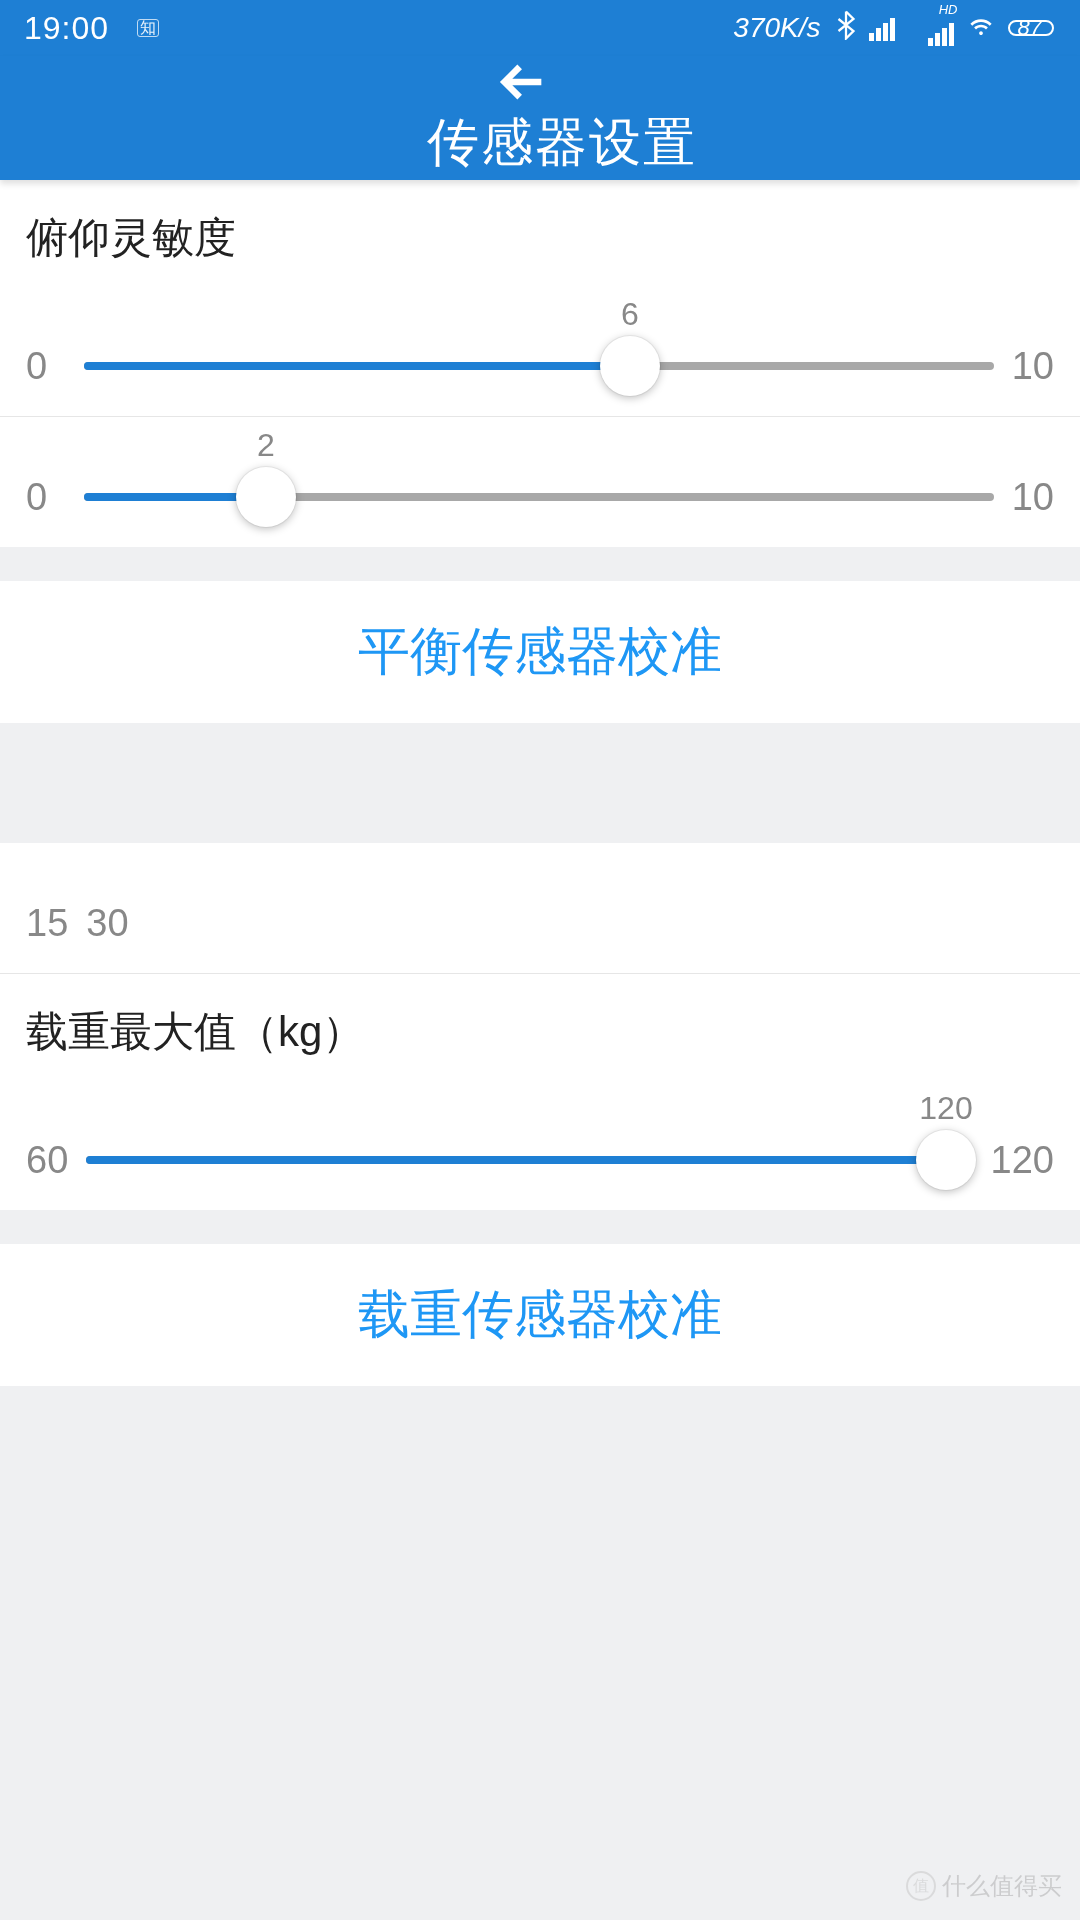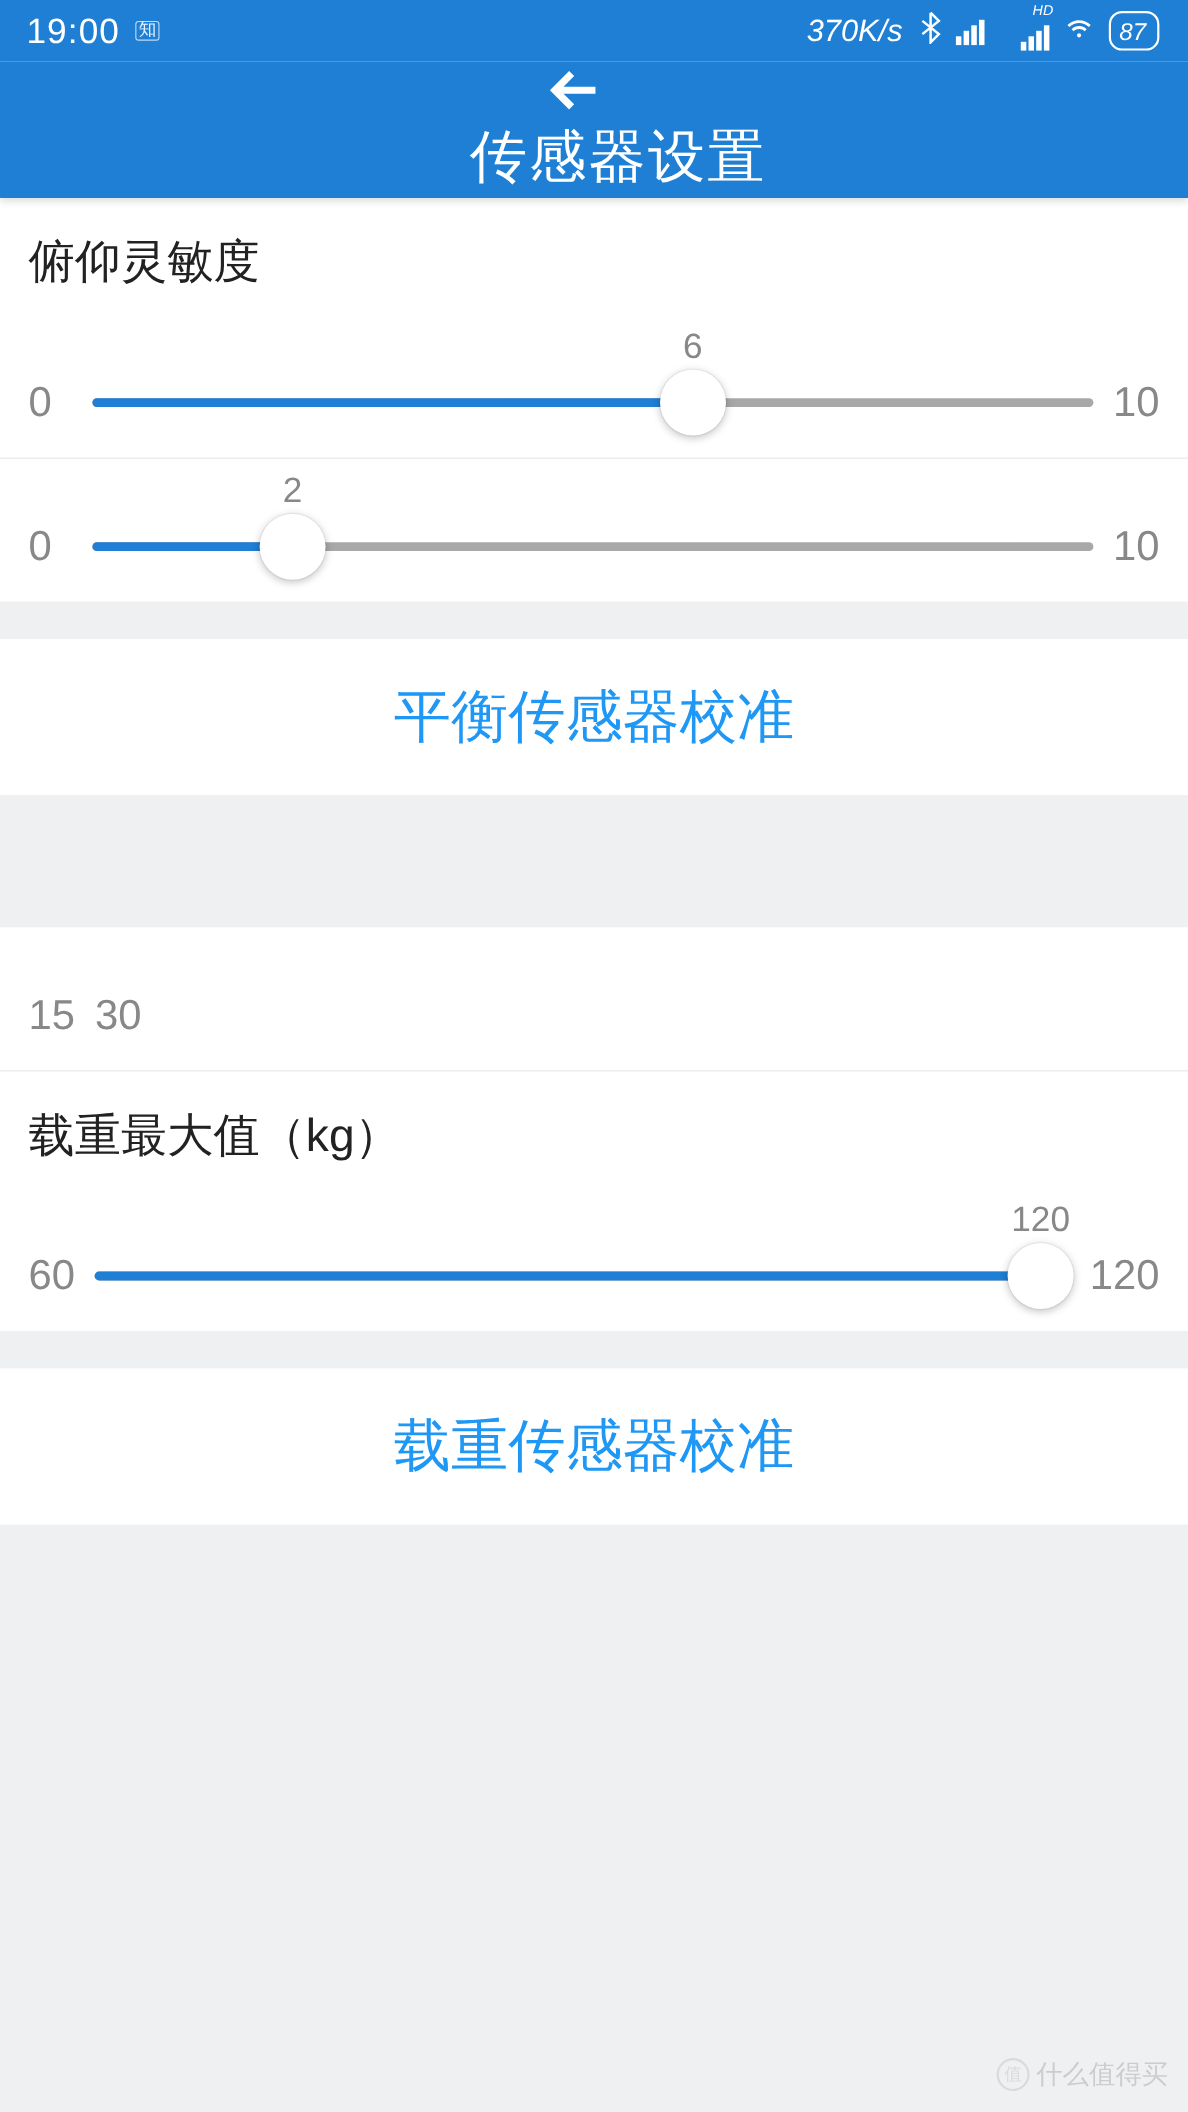--- a/index.html
+++ b/index.html
@@ -21,21 +21,21 @@
       display: flex;
       align-items: center;
       justify-content: space-between;
       padding: 0 26px 0 24px;
       color: #fff;
       font-size: 30px;
     }
     .status-left {
       display: flex;
       align-items: center;
-      gap: 14px;
+      gap: 28px;
       text-align: center;
     }
     .status-time {
       font-size: 32px;
       letter-spacing: 1px;
     }
     .status-zhi {
       font-size: 16px;
       border: 1px solid rgba(255,255,255,0.8);
       border-radius: 3px;
@@ -83,26 +83,26 @@
       align-items: flex-end;
       margin-left: 21px;
     }
     .wifi-icon svg {
       width: 30px;
       height: 30px;
       fill: #fff;
     }
     .battery {
       display: flex;
-      align-items: flex-end;
+      align-items: center;
       border: 2px solid #fff;
       border-radius: 12px;
       padding: 2px 10px 2px 8px;
       font-size: 22px;
-      height: 36px;
+      height: 16px;
       position: relative;
     }
     .app-bar {
       height: 124px;
       background: #1e7fd4;
       display: flex;
       align-items: center;
       padding-left: 44px;
       box-shadow: 0 4px 6px rgba(0,0,0,0.12);
       position: relative;

